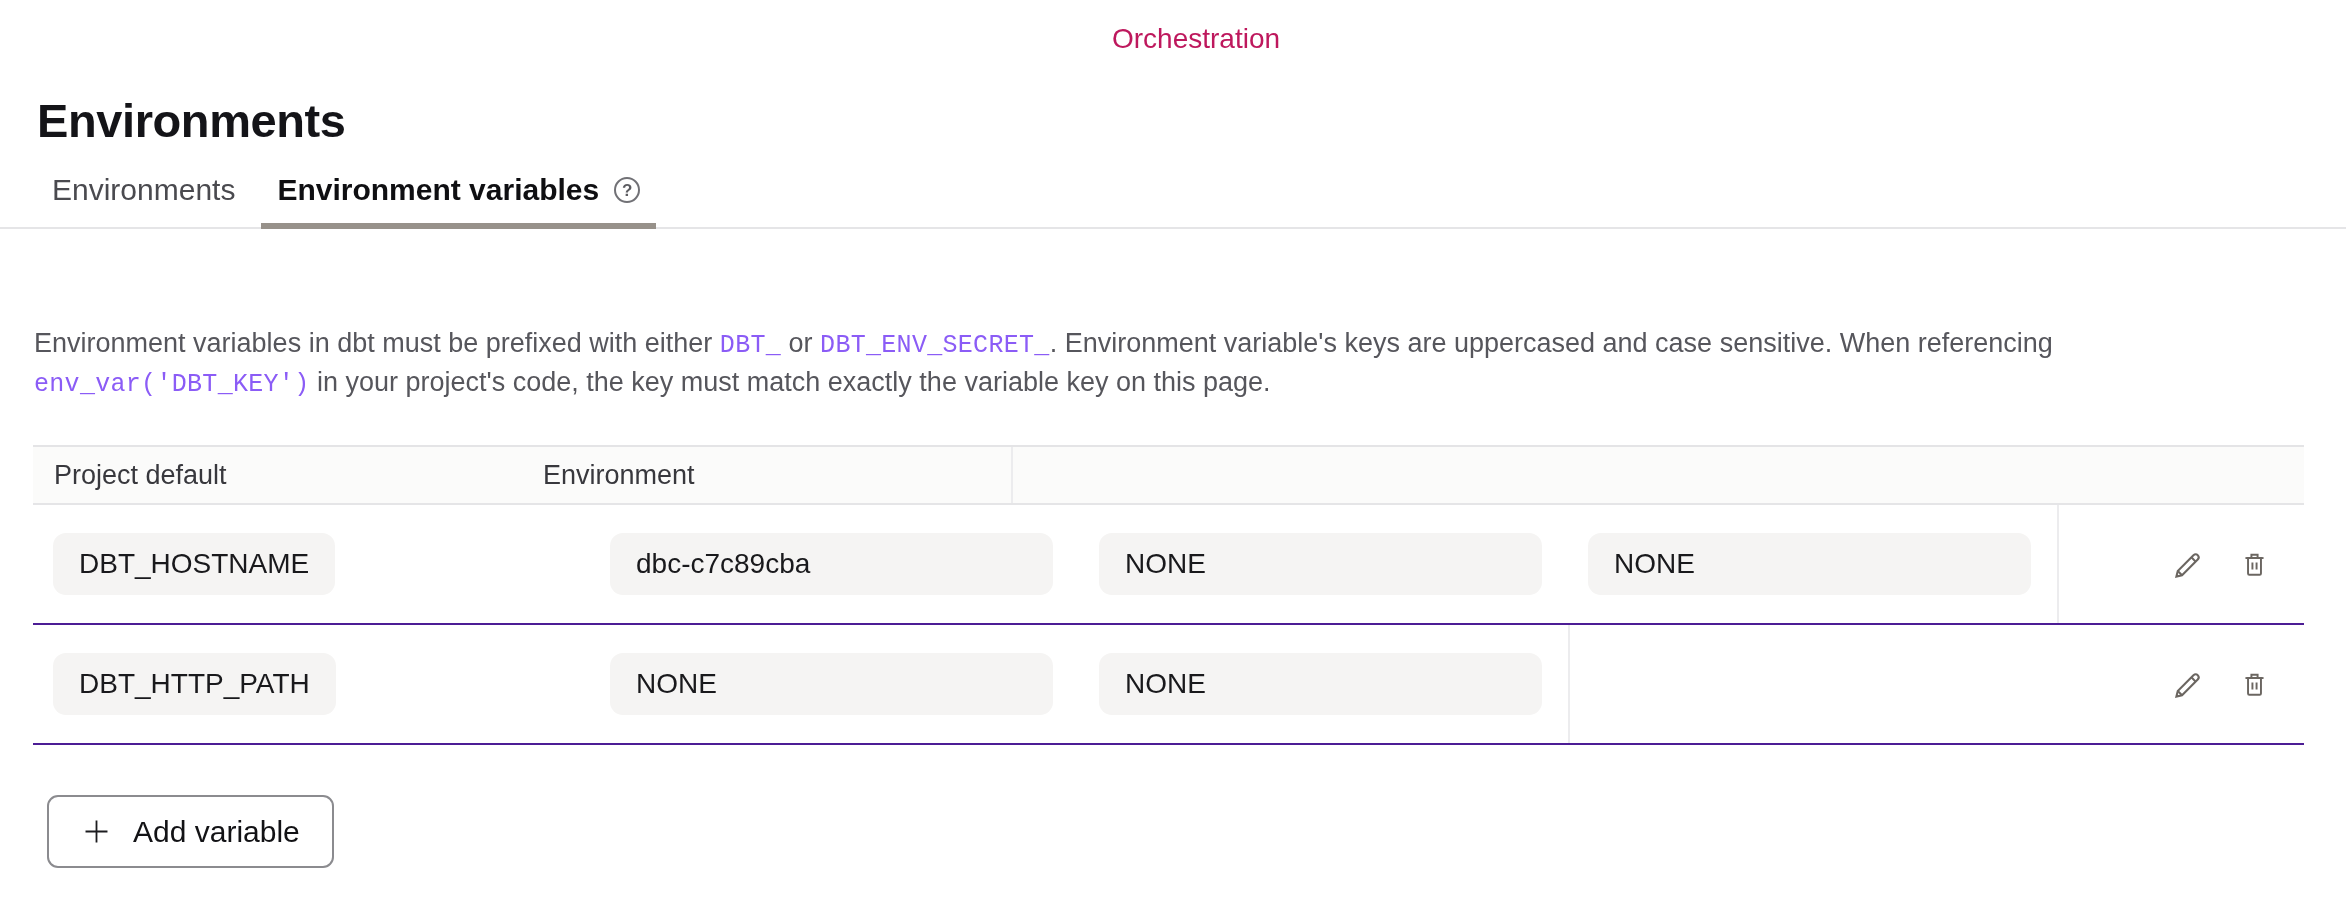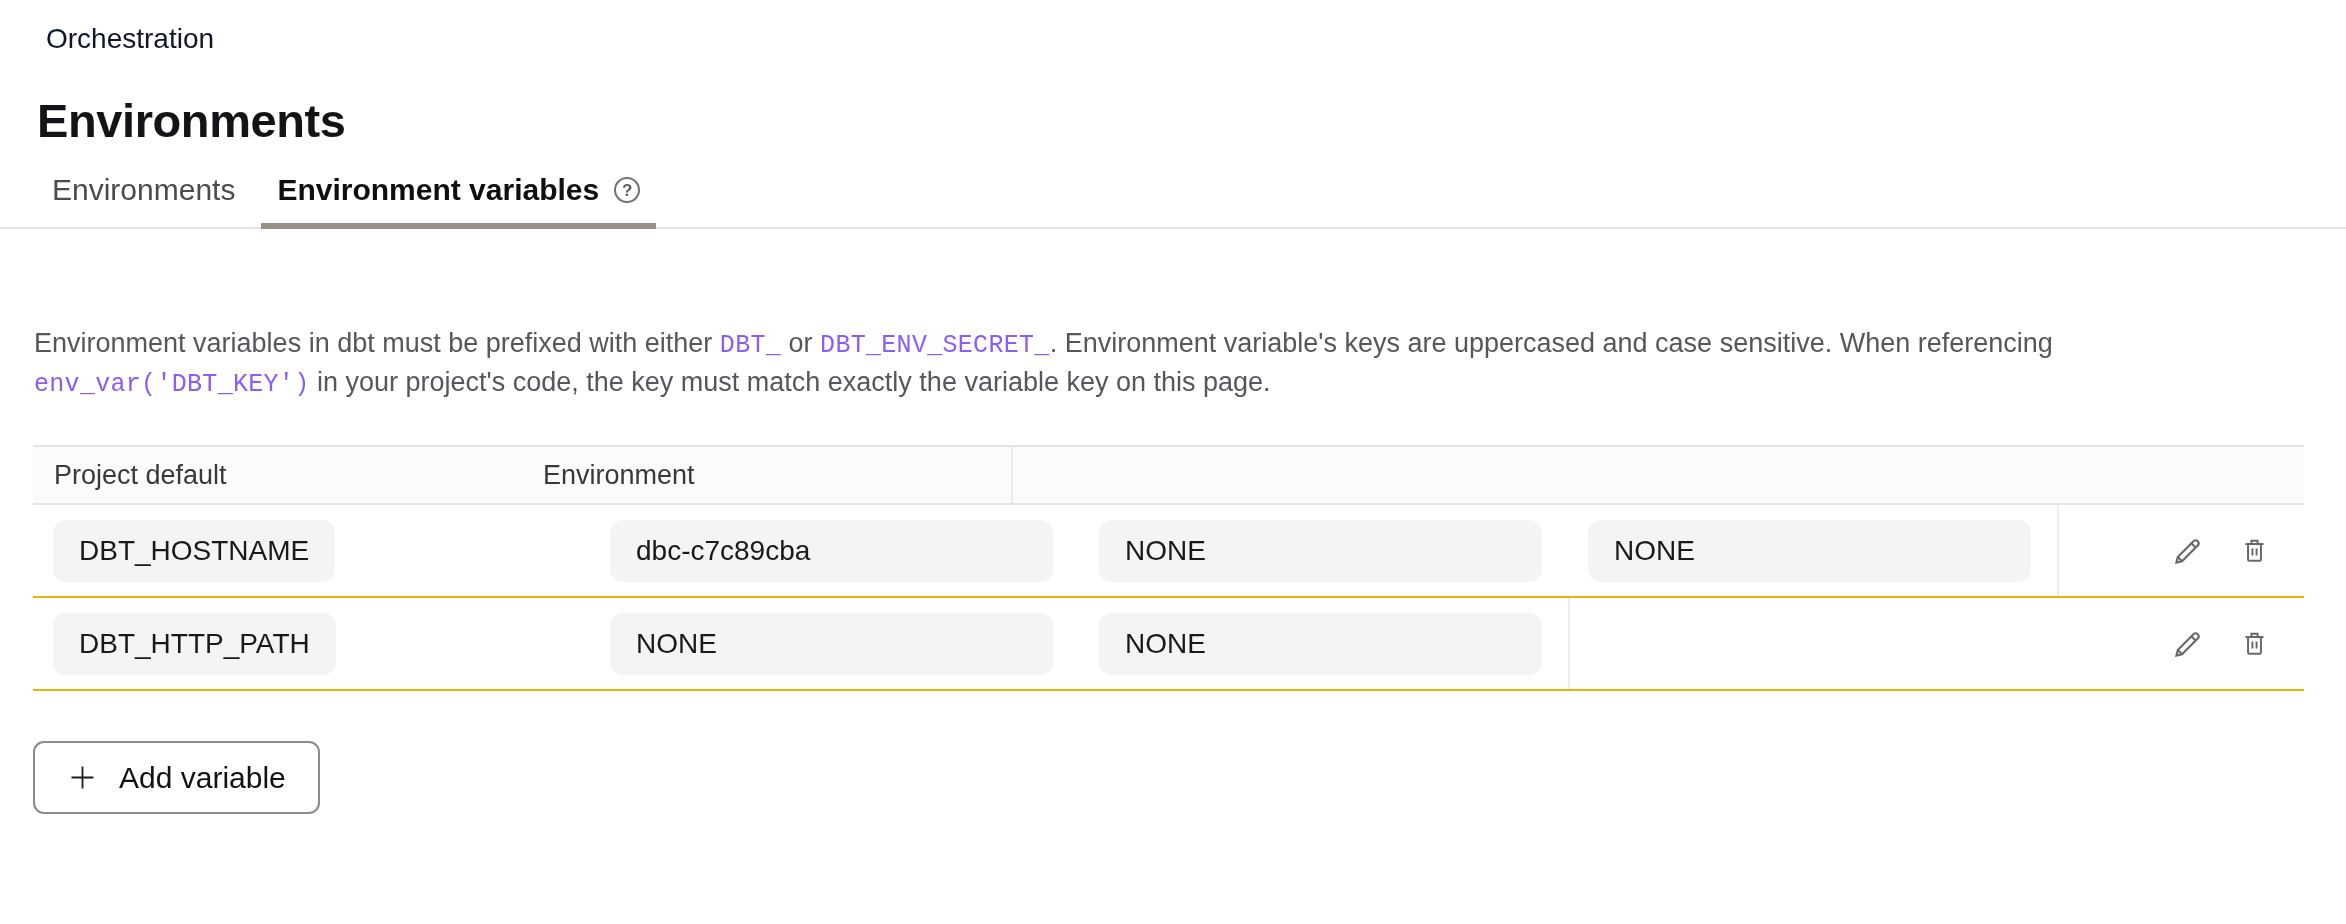--- a/index.html
+++ b/index.html
@@ -4,22 +4,23 @@
 <style>
   * { box-sizing: border-box; margin: 0; padding: 0; }
   html, body { width: 2346px; height: 924px; background: #ffffff; overflow: hidden; }
   body { font-family: "Liberation Sans", sans-serif; color: #1a1a1e; }
 
   
   .breadcrumb {
     padding: 22px 0 0 46px;
     font-size: 28px;
     font-weight: 500;
-    color: #0f172a;
+    color: #be185d;
     line-height: 34px;
+    text-align: center;
   }
   .page-title {
     margin: 38px 0 0 37px;
     font-size: 47px;
     font-weight: 700;
     letter-spacing: -0.4px;
     color: #141418;
     line-height: 54px;
   }
 
@@ -87,22 +88,22 @@
   .t-head {
     display: flex;
     align-items: stretch;
     height: 58px;
     background: #fbfbfa;
     border-bottom: 2px solid #e5e5e7;
   }
   .t-row {
     display: flex;
     align-items: stretch;
-    height: 93px;
-    border-bottom: 2px solid #eab308;
+    height: 120px;
+    border-bottom: 2px solid #4c1d95;
     background: #ffffff;
   }
   .col { display: flex; align-items: center; padding-left: 20px; }
   .col-key     { width: 557px; }
   .col-val     { width: 489px; }
   .col-actions {
     flex: 1;
     border-left: 2px solid #ececee;
     display: flex;
     align-items: center;
@@ -138,21 +139,21 @@
     width: 36px; height: 36px;
     display: inline-flex;
     align-items: center;
     justify-content: center;
     cursor: pointer;
   }
   .icon-btn svg { display: block; }
 
   
   .add-btn {
-    margin: 50px 0 0 33px;
+    margin: 50px 0 0 47px;
     height: 73px;
     padding: 0 32px;
     display: inline-flex;
     align-items: center;
     gap: 21px;
     background: #ffffff;
     border: 2px solid #8b8b8f;
     border-radius: 11px;
     font-family: "Liberation Sans", sans-serif;
     font-size: 30px;

